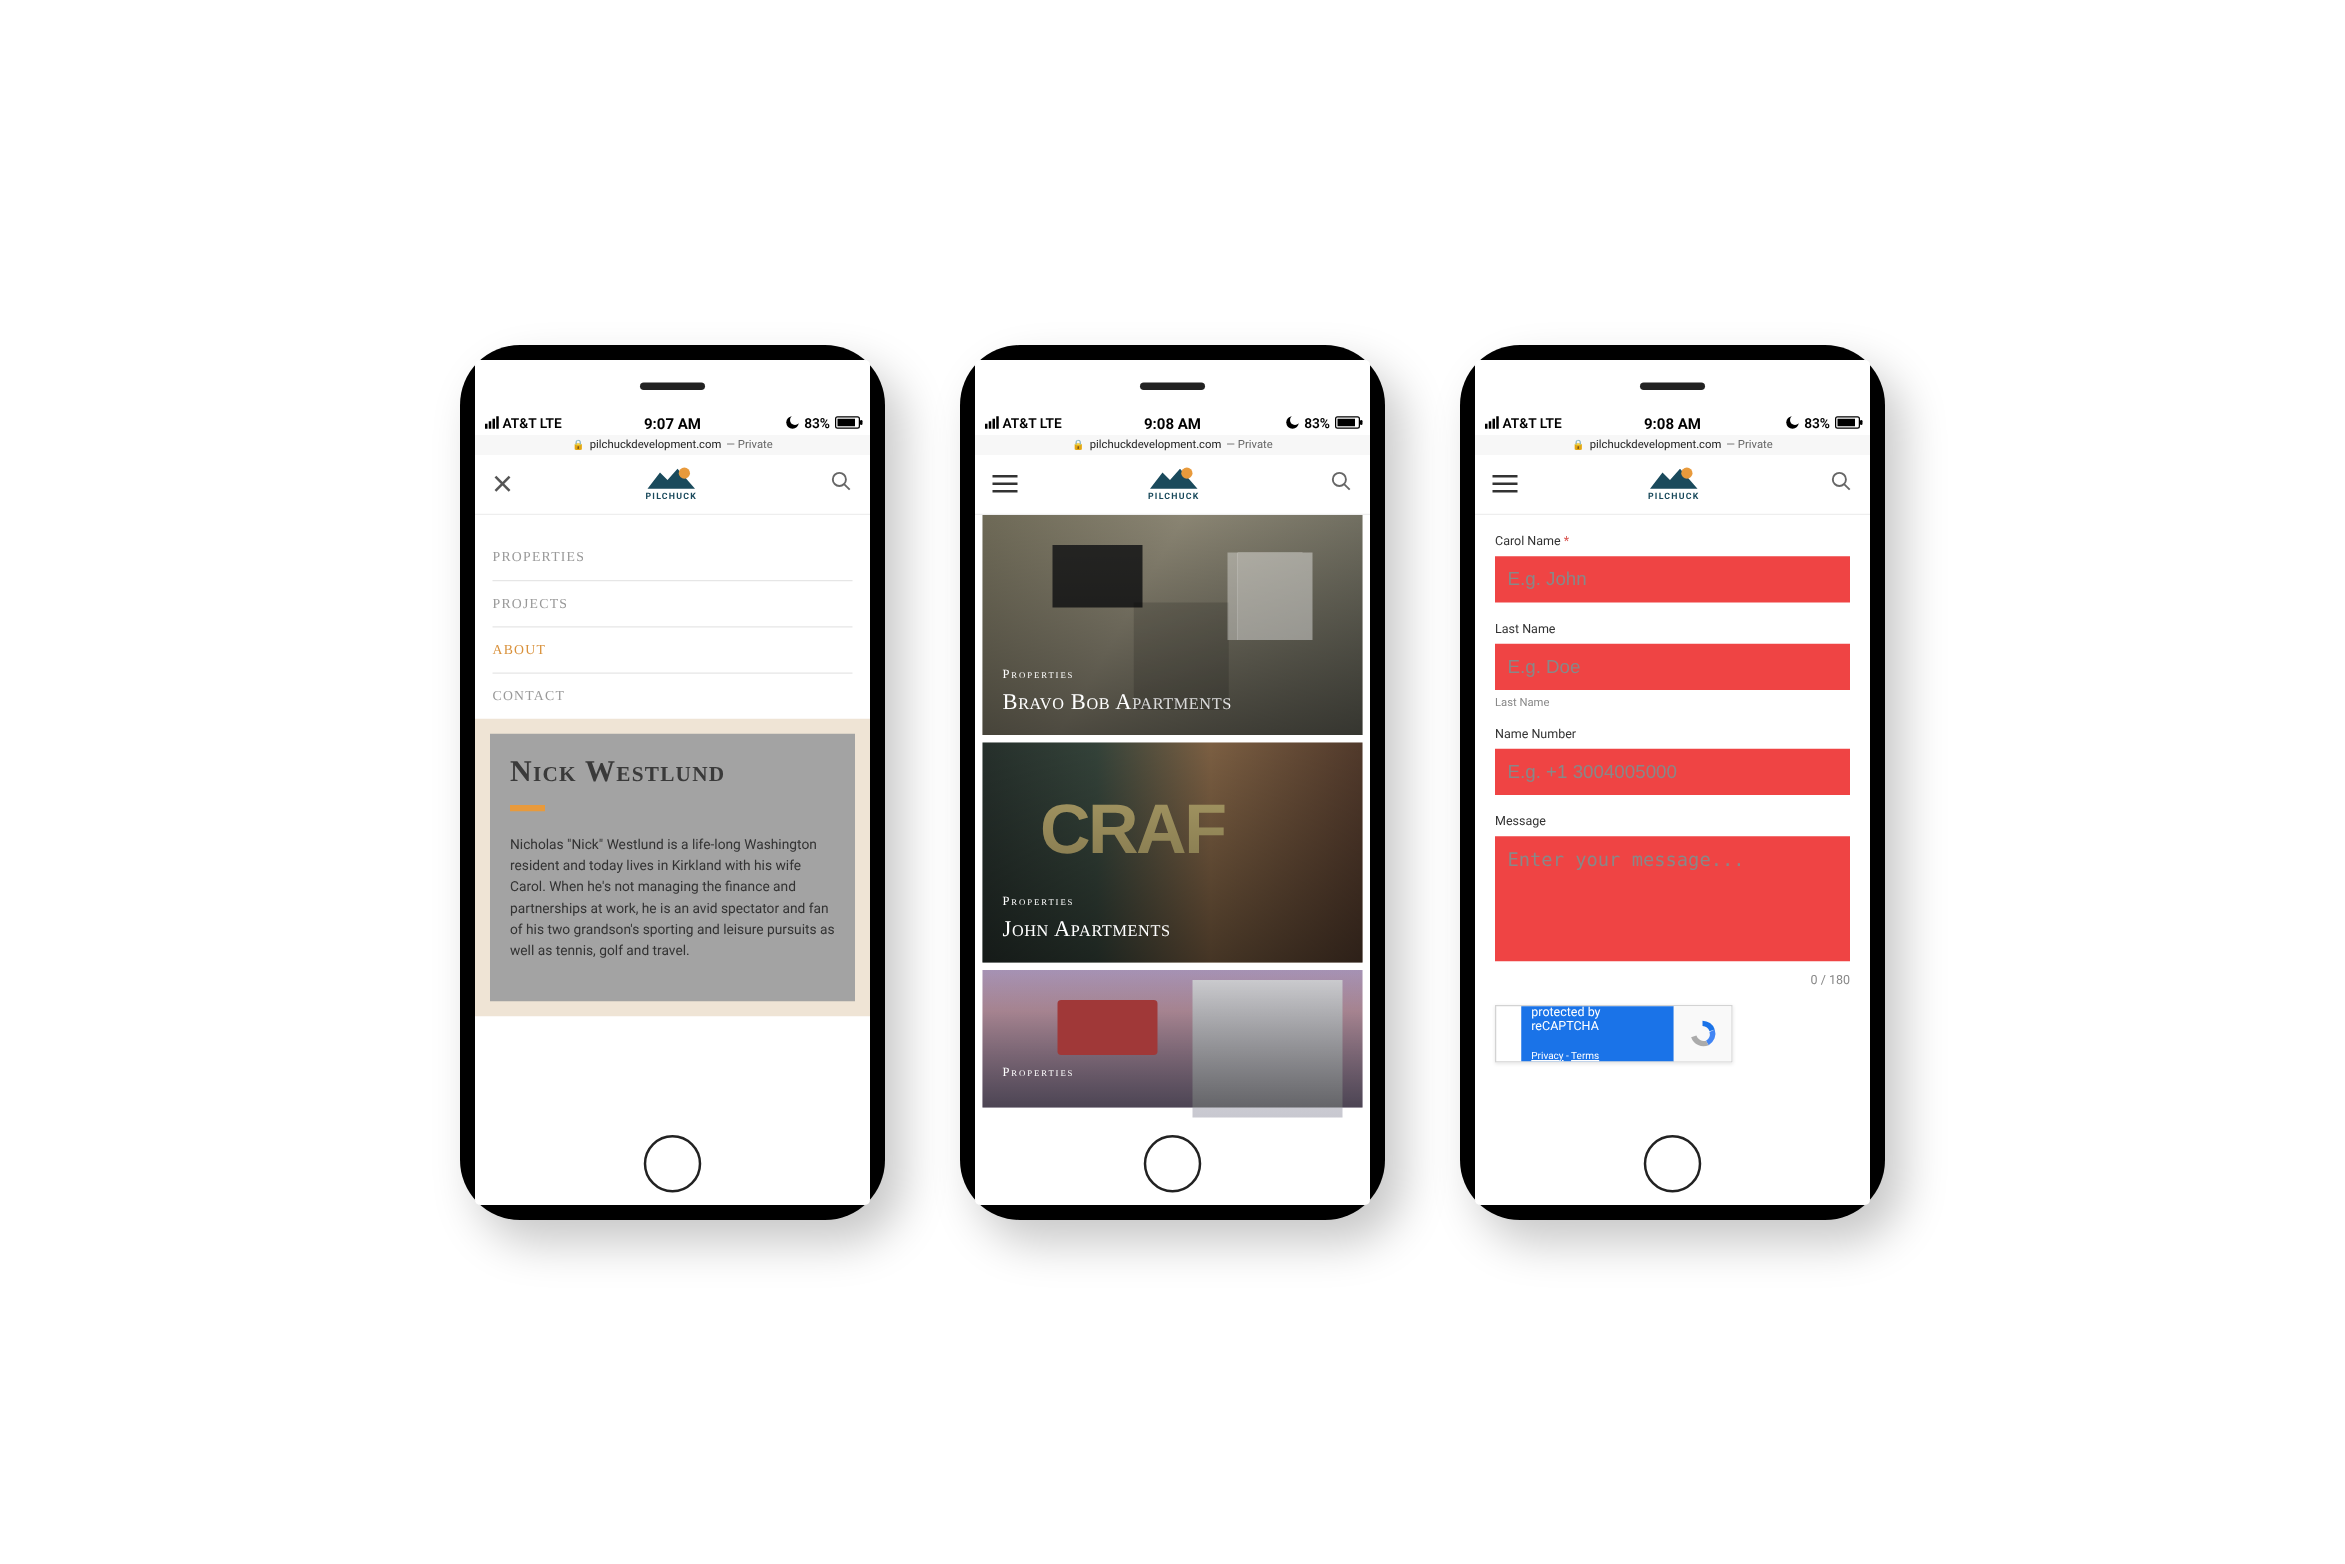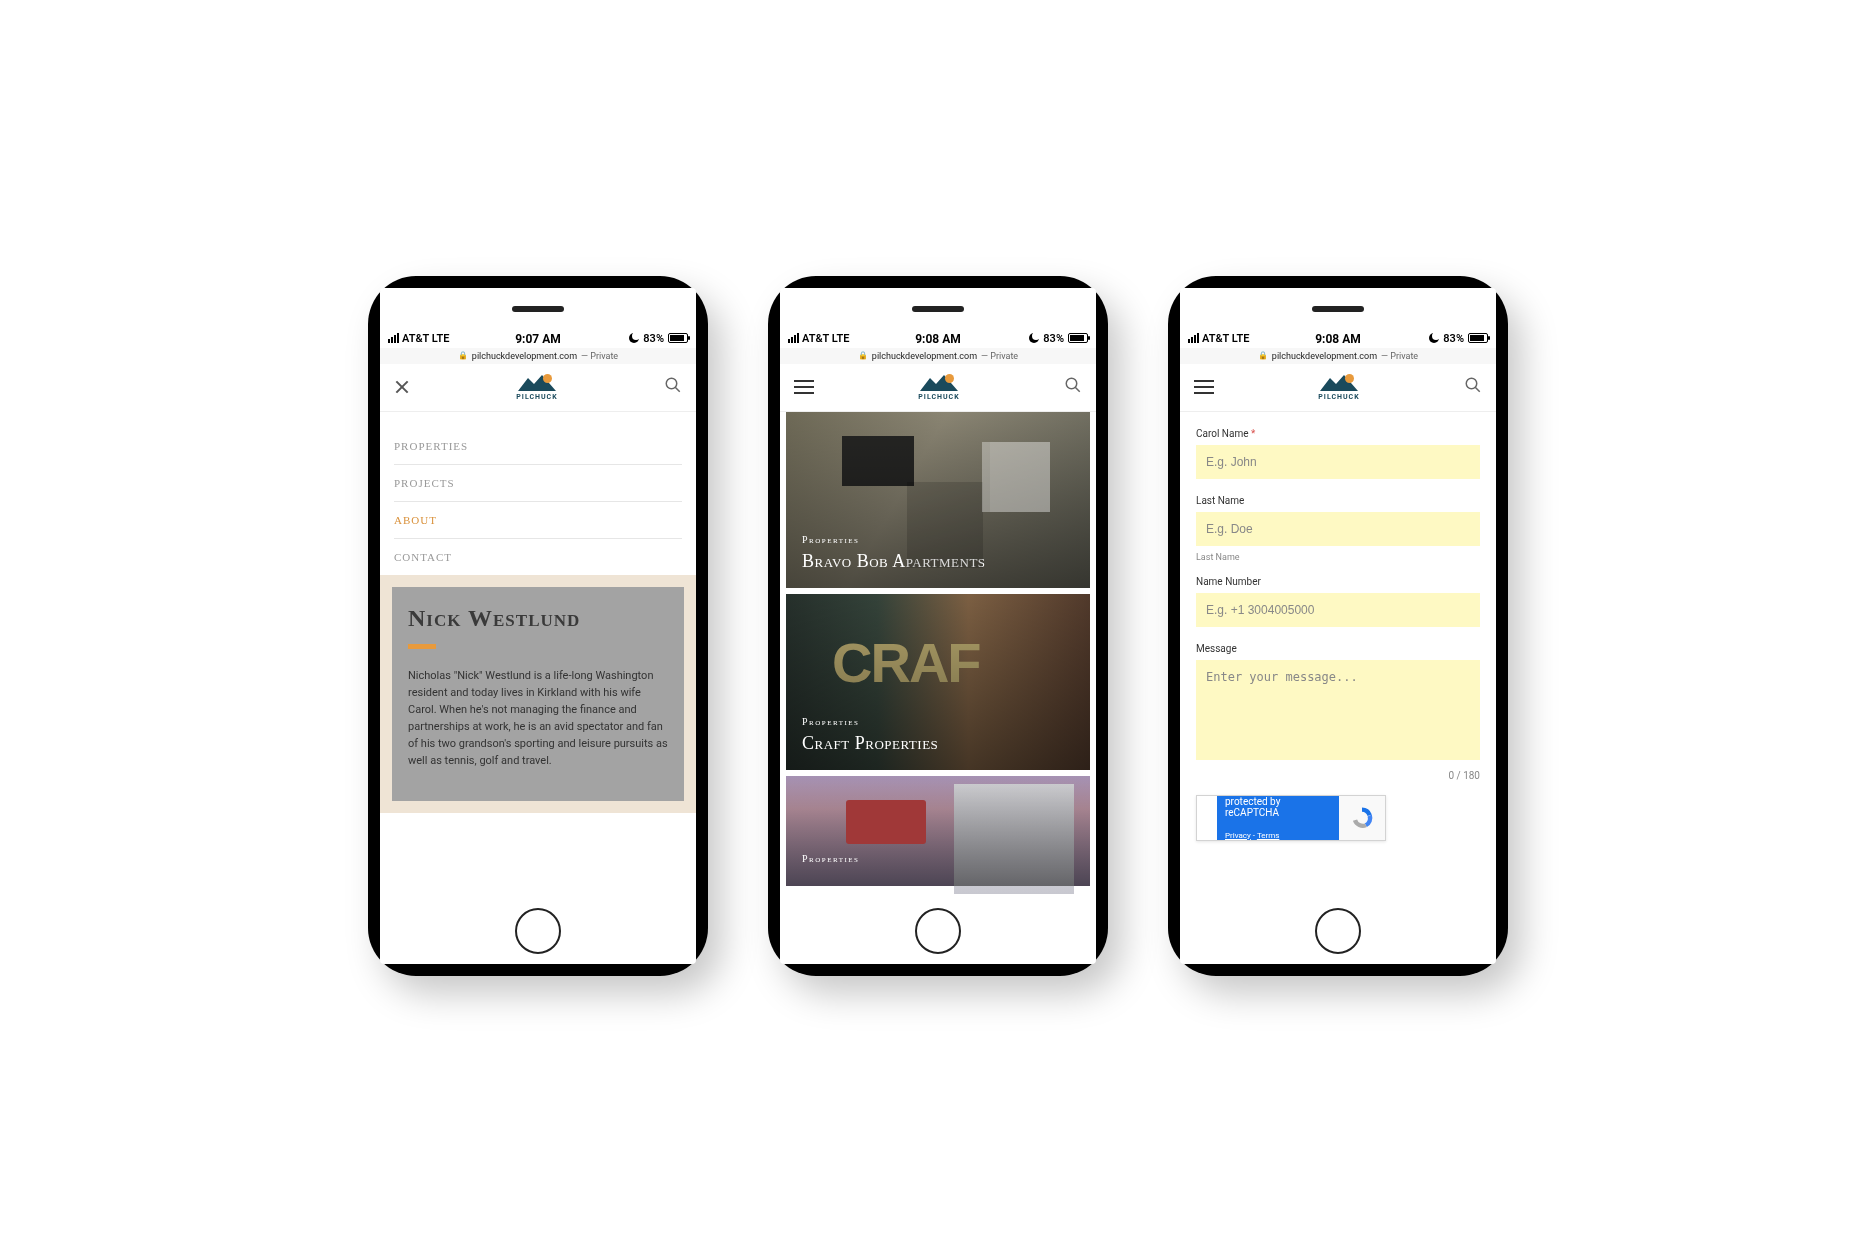--- a/index.html
+++ b/index.html
@@ -133,21 +133,21 @@
   .bg2{background:linear-gradient(90deg,#2a3530 0%,#3a4a40 30%,#8a6a4a 60%,#5a4030 100%);}
   .bg2::before{content:'CRAF';position:absolute;top:36px;left:46px;font-size:56px;font-weight:900;color:#c9b878;letter-spacing:-2px;font-family:Arial,sans-serif;}
   .bg3{background:linear-gradient(180deg,#b8a2c8 0%,#d4a8b8 30%,#9a8aa8 100%);}
   .bg3::before{content:'';position:absolute;right:16px;top:8px;width:120px;height:110px;background:linear-gradient(180deg,#e8e8ec,#c8c8d0);}
   .bg3::after{content:'';position:absolute;left:60px;top:24px;width:80px;height:44px;background:#a03838;border-radius:3px;}
   
   .form{padding:16px;}
   .field-label{font-size:10px;color:#333;margin-bottom:6px;display:block;}
   .req{color:#d9534f;}
   .field-hint{font-size:9px;color:#888;margin-top:4px;margin-bottom:8px;display:block;}
-  .input{width:100%;background:#fef9c3;border:none;padding:10px 10px;font-size:12px;color:#333;margin-bottom:2px;}
+  .input{width:100%;background:#ef4444;border:none;padding:10px 10px;font-size:15px;color:#333;margin-bottom:2px;}
   .input::placeholder{color:#888;}
   textarea.input{height:100px;resize:none;}
   .form-group{margin-bottom:14px;}
   .counter{text-align:right;font-size:10px;color:#888;margin-top:-10px;margin-bottom:14px;}
   .recaptcha{display:flex;width:190px;height:46px;border:1px solid #d3d3d3;box-shadow:0 1px 3px rgba(0,0,0,.1);padding-left:20px;}
   .recaptcha .blue{background:#1a73e8;color:#fff;flex:1;padding:6px 8px;display:flex;flex-direction:column;justify-content:center;}
   .recaptcha .blue .main{font-size:10px;}
   .recaptcha .blue .sub{font-size:8px;margin-top:13px;}
   .recaptcha .blue .sub span{text-decoration:underline;}
   .recaptcha .logo-side{width:46px;background:#f9f9f9;display:flex;align-items:center;justify-content:center;}
@@ -271,21 +271,21 @@
     </div>
     <div class="content" style="padding:0 6px;">
       <div class="prop-card bg1">
         <div class="overlay"></div>
         <div class="cat">Properties</div>
         <div class="title">Bravo Bob Apartments</div>
       </div>
       <div class="prop-card bg2">
         <div class="overlay"></div>
         <div class="cat">Properties</div>
-        <div class="title">Craft Properties</div>
+        <div class="title">John Apartments</div>
       </div>
       <div class="prop-card bg3" style="height:110px">
         <div class="overlay"></div>
         <div class="cat">Properties</div>
       </div>
     </div>
   </div>
   <div class="home"></div>
 </div>
 

